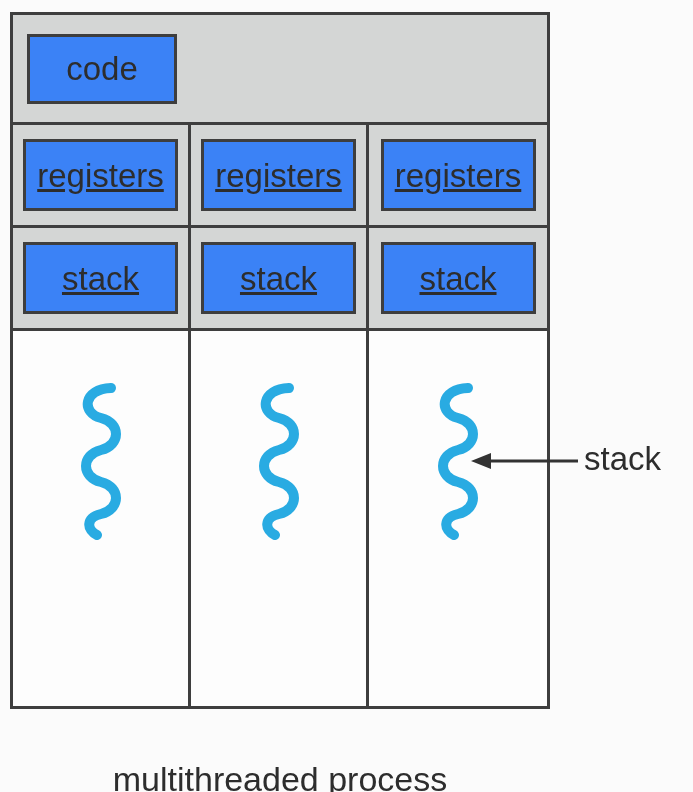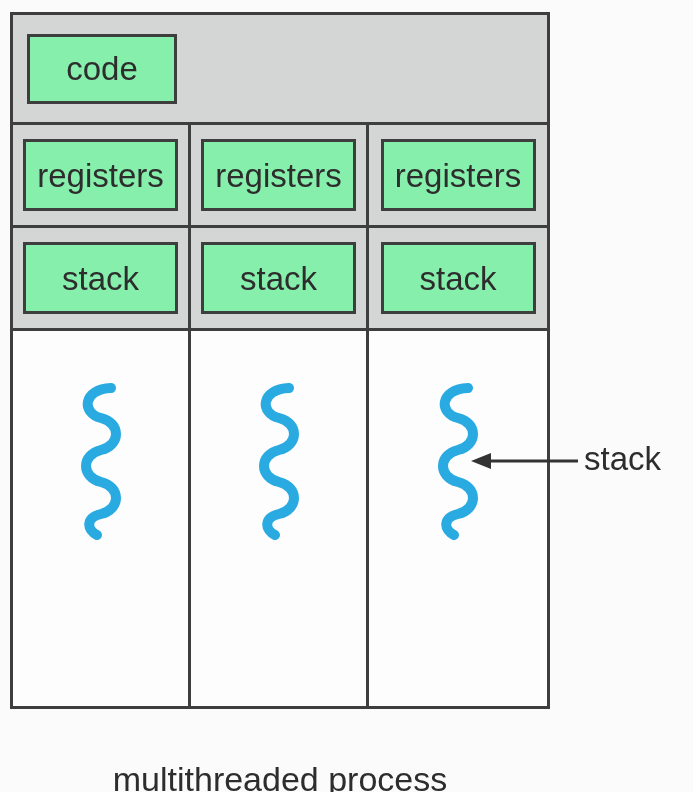--- a/index.html
+++ b/index.html
@@ -32,32 +32,33 @@
     display: grid;
     grid-template-columns: 1fr 1fr 1fr;
     align-items: center;
     justify-items: center;
   }
   .row {
     display: grid;
     grid-template-columns: 1fr 1fr 1fr;
     border-bottom: 3px solid #3e3e3e;
     flex: 0 0 auto;
+    text-decoration: underline;
   }
   .row .cell {
     display: flex;
     align-items: center;
     justify-content: center;
     border-right: 3px solid #3e3e3e;
   }
   .row .cell:last-child { border-right: 0; }
   .gray-row { height: 103px; }
   .gray-row .cell { background: #d4d6d5; }
   .wbox {
-    background: #86efac;
+    background: #3b82f6;
     border: 3px solid #3e3e3e;
     display: flex;
     align-items: center;
     justify-content: center;
     font-size: 33px;
     line-height: 1;
     color: #2d2d2d;
   }
   .shared-band .wbox { width: 150px; height: 70px; }
   .gray-row .wbox { width: 155px; height: 72px; }

